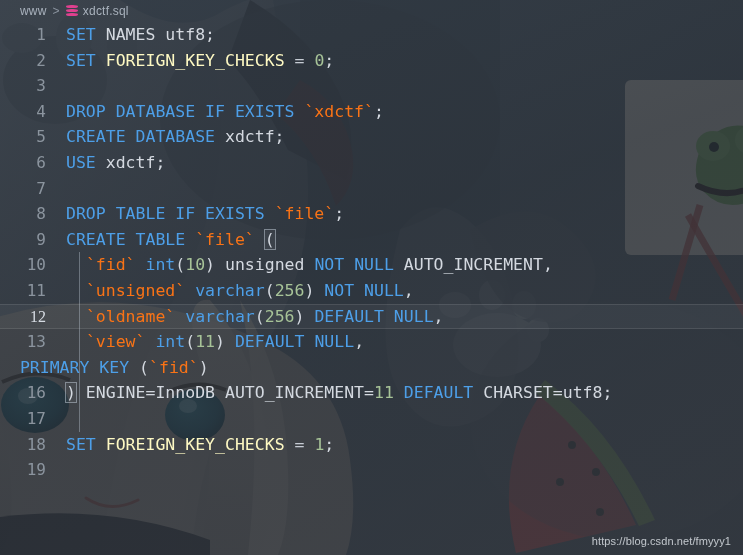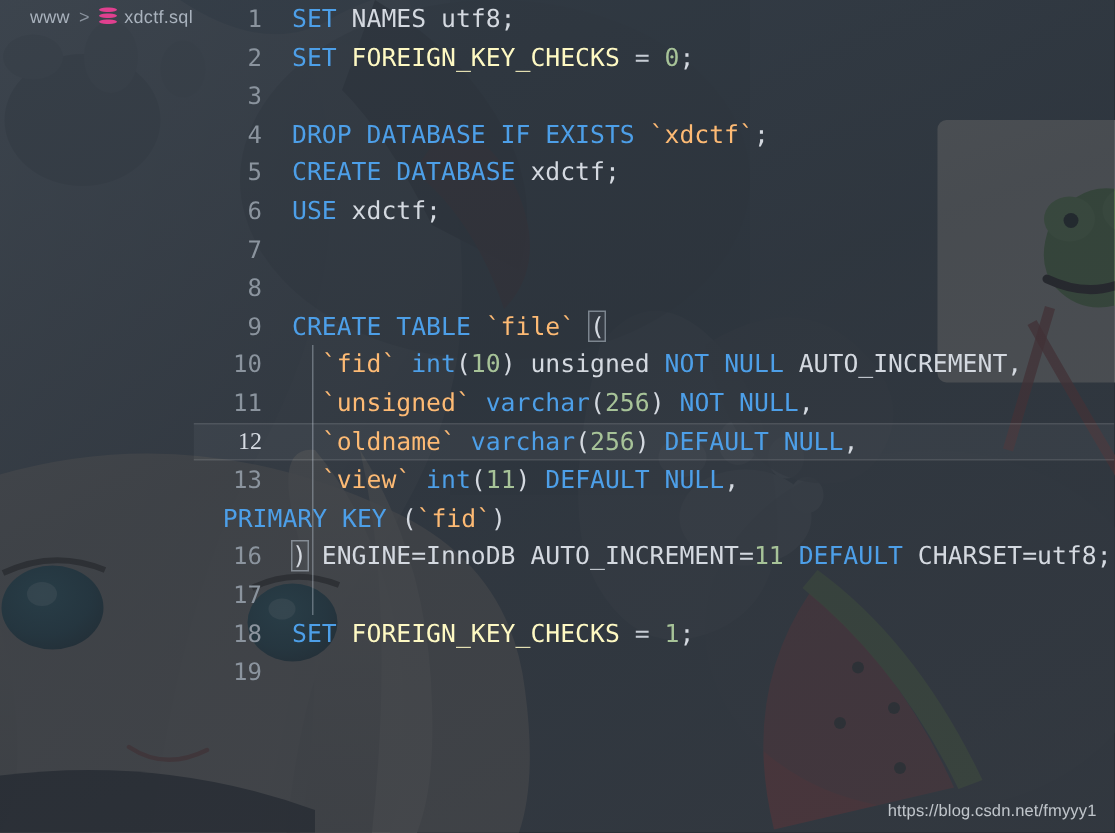--- a/index.html
+++ b/index.html
@@ -17,21 +17,21 @@
     z-index: 0;
   }
   #bg-art svg { position: absolute; inset: 0; width: 743px; height: 555px; }
   #bg-tint {
     position: absolute; inset: 0;
     background: linear-gradient(160deg, rgba(40,47,56,.74) 0%, rgba(38,44,52,.80) 45%, rgba(44,48,55,.80) 100%);
     z-index: 1;
   }
 
   
-  #app { position: absolute; inset: 0; z-index: 3; display: flex; flex-direction: row; }
+  #app { position: absolute; inset: 0; z-index: 3; display: flex; flex-direction: column; }
 
   #breadcrumb {
     height: 22px; flex: 0 0 22px;
     display: flex; align-items: center;
     padding-left: 20px;
     font-family: "Liberation Sans", sans-serif;
     font-size: 12px;
     color: #a9b2bd;
     letter-spacing: .2px;
   }
@@ -78,21 +78,21 @@
     position: absolute;
     left: 79px;
     width: 1px;
     background: rgba(190,200,212,.40);
     z-index: 2;
   }
 
   
   .kw   { color: #4d9fe8; }           
   .pln  { color: #d4d9e0; }           
-  .ident{ color: #fdba74; }           
+  .ident{ color: #f97316; }           
   .num  { color: #a7c398; }           
   .op   { color: #c6ccd4; }           
   .fkc  { color: #fef9c3; }           
   .brk  { color: #d4d9e0; }
   .brk-match {
     outline: 1px solid rgba(190,200,212,.55);
     background: rgba(255,255,255,.04);
   }
 
   
@@ -208,21 +208,21 @@
   <div id="code-area">
     <div id="indent-guide" style="top: 230px; height: 180px;"></div>
     <div id="lines">
         <div class="line"><div class="ln">1</div><div class="src"><span class="kw">SET</span><span class="pln"> NAMES utf8;</span></div></div>
         <div class="line"><div class="ln">2</div><div class="src"><span class="kw">SET</span><span class="pln"> </span><span class="fkc">FOREIGN_KEY_CHECKS</span><span class="op"> = </span><span class="num">0</span><span class="pln">;</span></div></div>
         <div class="line"><div class="ln">3</div><div class="src"></div></div>
         <div class="line"><div class="ln">4</div><div class="src"><span class="kw">DROP DATABASE IF EXISTS</span><span class="pln"> </span><span class="ident">`xdctf`</span><span class="pln">;</span></div></div>
         <div class="line"><div class="ln">5</div><div class="src"><span class="kw">CREATE DATABASE</span><span class="pln"> xdctf;</span></div></div>
         <div class="line"><div class="ln">6</div><div class="src"><span class="kw">USE</span><span class="pln"> xdctf;</span></div></div>
         <div class="line"><div class="ln">7</div><div class="src"></div></div>
-        <div class="line"><div class="ln">8</div></div>
+        <div class="line"><div class="ln">8</div><div class="src"><span class="kw">DROP TABLE IF EXISTS</span><span class="pln"> </span><span class="ident">`file`</span><span class="pln">;</span></div></div>
         <div class="line"><div class="ln">9</div><div class="src"><span class="kw">CREATE TABLE</span><span class="pln"> </span><span class="ident">`file`</span><span class="pln"> </span><span class="brk brk-match">(</span></div></div>
         <div class="line"><div class="ln">10</div><div class="src"><span class="pln">  </span><span class="ident">`fid`</span><span class="pln"> </span><span class="kw">int</span><span class="brk">(</span><span class="num">10</span><span class="brk">)</span><span class="pln"> unsigned </span><span class="kw">NOT NULL</span><span class="pln"> AUTO_INCREMENT,</span></div></div>
         <div class="line"><div class="ln">11</div><div class="src"><span class="pln">  </span><span class="ident">`unsigned`</span><span class="pln"> </span><span class="kw">varchar</span><span class="brk">(</span><span class="num">256</span><span class="brk">)</span><span class="pln"> </span><span class="kw">NOT NULL</span><span class="pln">,</span></div></div>
         <div class="line active"><div class="lnbg"></div><div class="ln">12</div><div class="src"><span class="pln">  </span><span class="ident">`oldname`</span><span class="pln"> </span><span class="kw">varchar</span><span class="brk">(</span><span class="num">256</span><span class="brk">)</span><span class="pln"> </span><span class="kw">DEFAULT NULL</span><span class="pln">,</span></div></div>
         <div class="line"><div class="ln">13</div><div class="src"><span class="pln">  </span><span class="ident">`view`</span><span class="pln"> </span><span class="kw">int</span><span class="brk">(</span><span class="num">11</span><span class="brk">)</span><span class="pln"> </span><span class="kw">DEFAULT NULL</span><span class="pln">,</span></div></div>
         <div class="line"><div class="src"><span class="pln">  </span><span class="kw">PRIMARY KEY</span><span class="pln"> </span><span class="brk">(</span><span class="ident">`fid`</span><span class="brk">)</span></div></div>
         <div class="line"><div class="ln">16</div><div class="src"><span class="brk brk-match">)</span><span class="pln"> ENGINE=InnoDB AUTO_INCREMENT=</span><span class="num">11</span><span class="pln"> </span><span class="kw">DEFAULT</span><span class="pln"> CHARSET=utf8;</span></div></div>
         <div class="line"><div class="ln">17</div><div class="src"></div></div>
         <div class="line"><div class="ln">18</div><div class="src"><span class="kw">SET</span><span class="pln"> </span><span class="fkc">FOREIGN_KEY_CHECKS</span><span class="op"> = </span><span class="num">1</span><span class="pln">;</span></div></div>
         <div class="line"><div class="ln">19</div><div class="src"></div></div>

